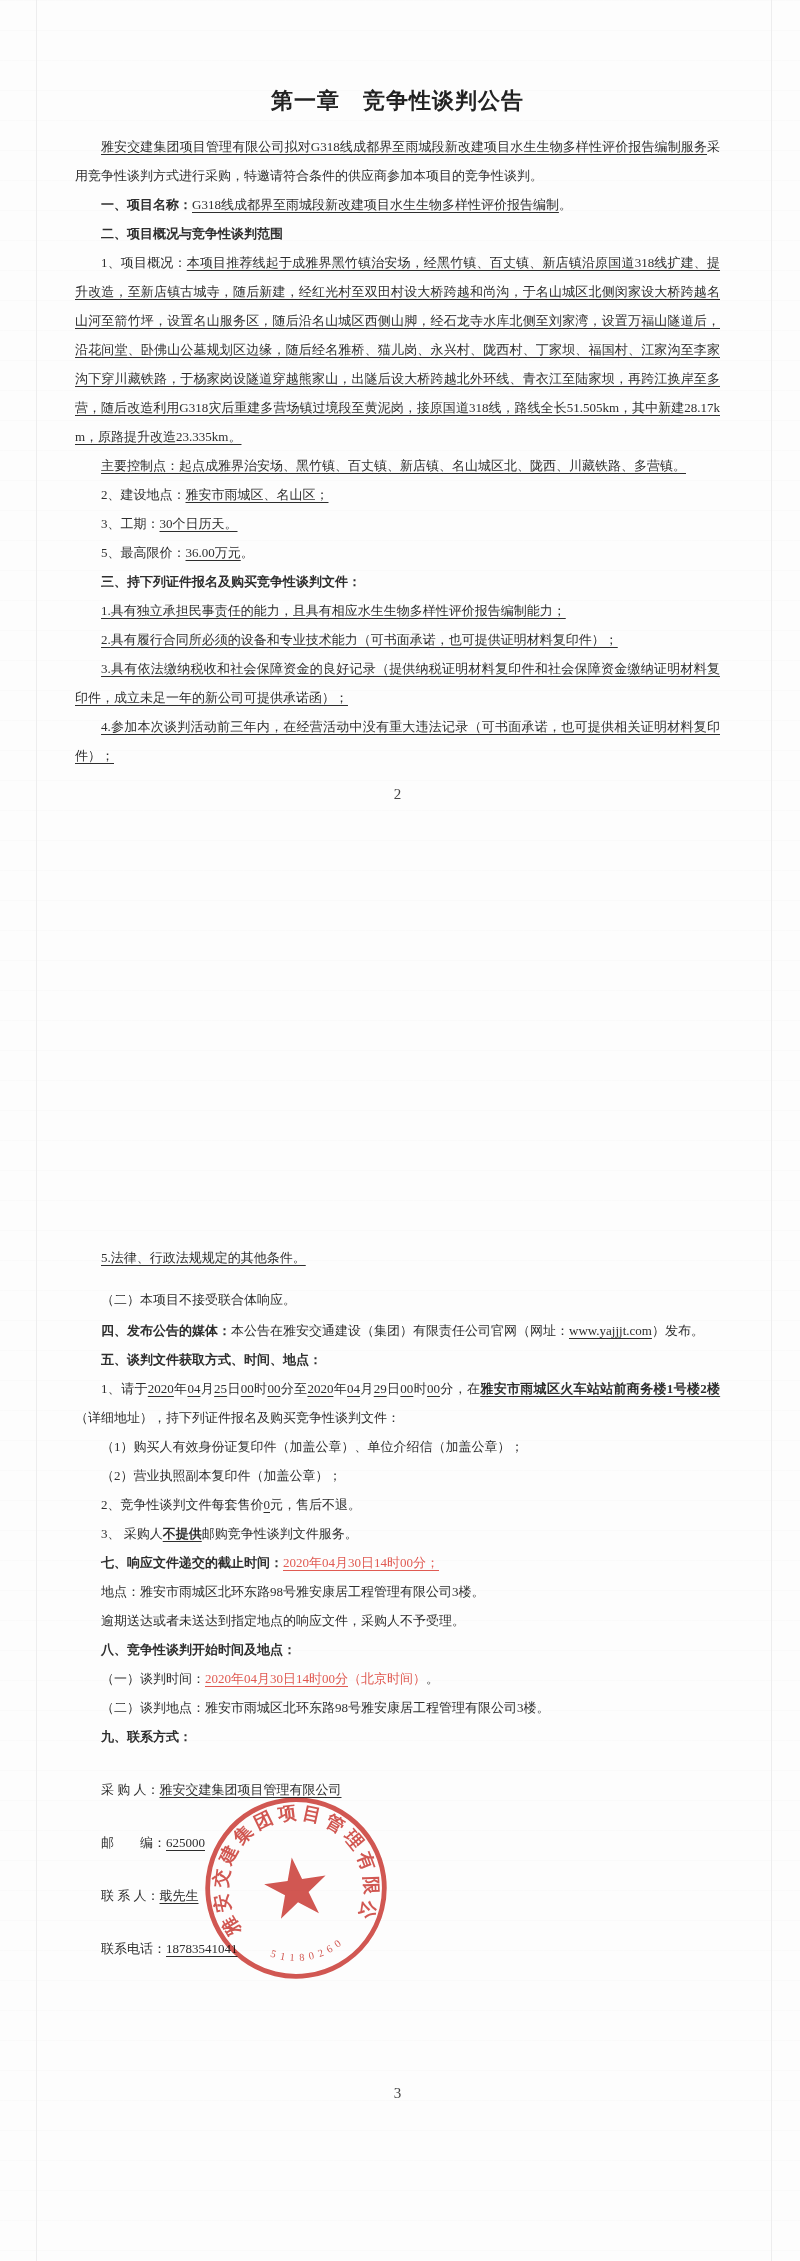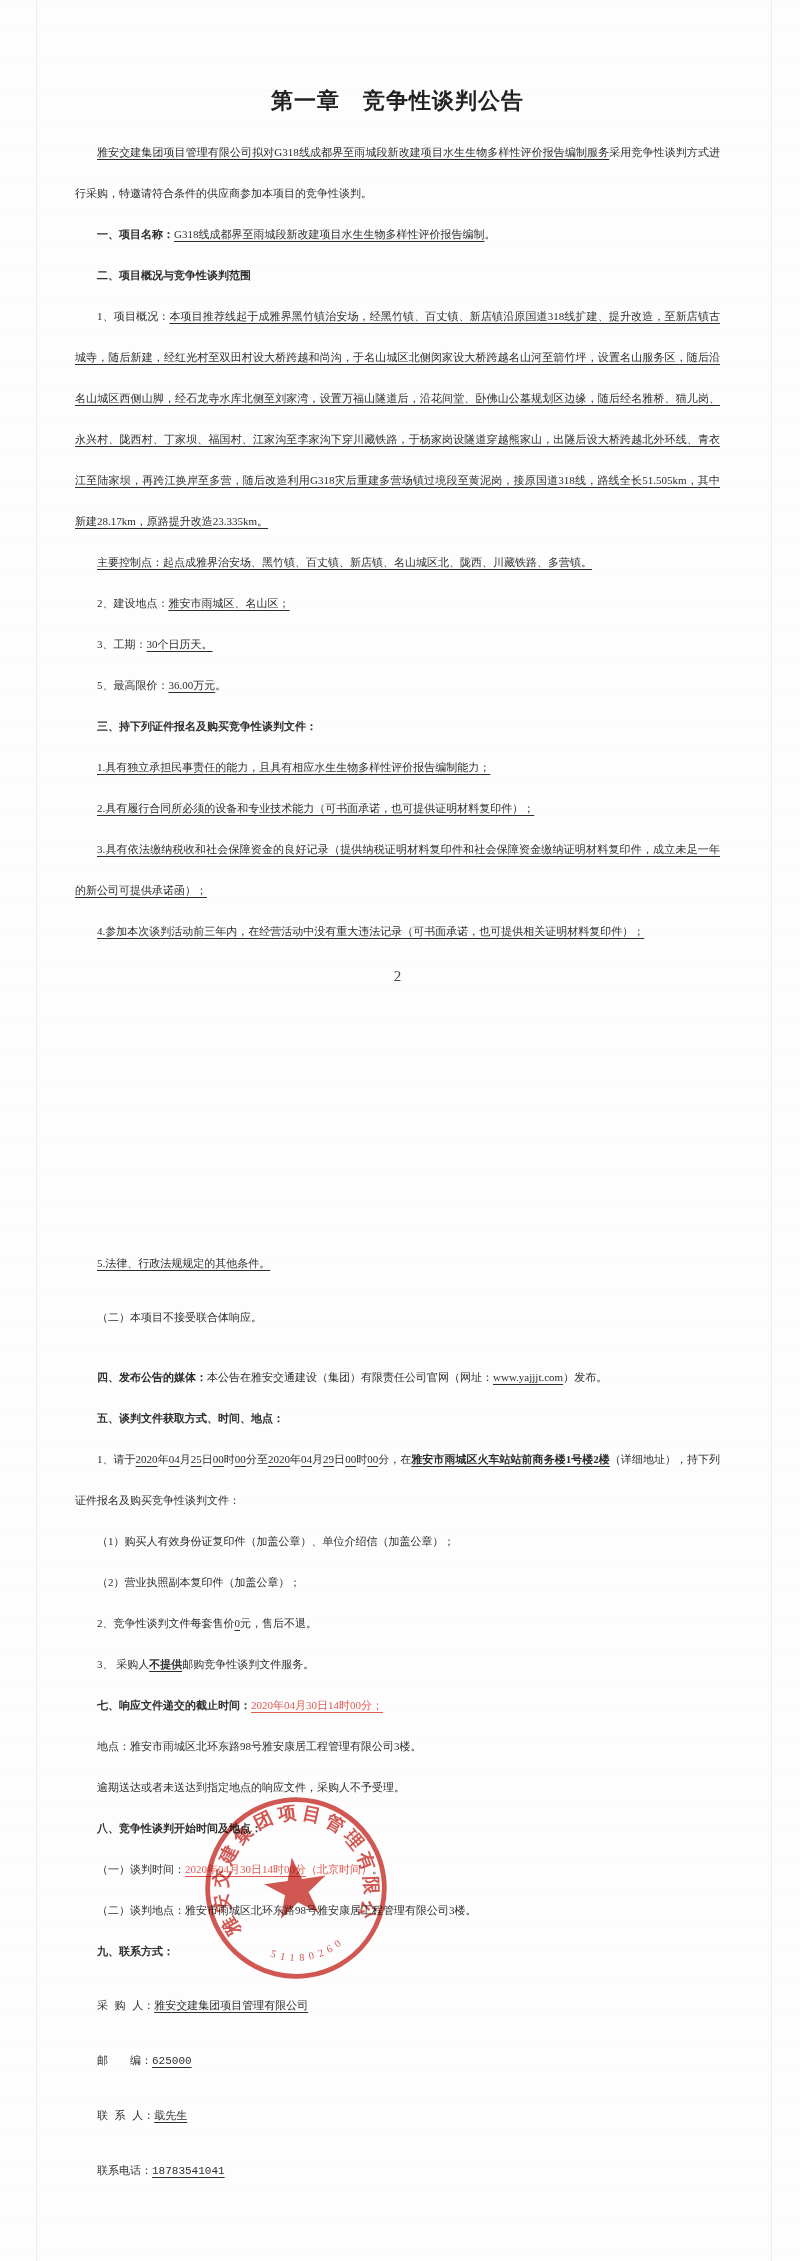--- a/index.html
+++ b/index.html
@@ -22,29 +22,29 @@
   h1.title{
     margin:86px 0 16px 0;
     text-align:center;
     font-size:22px;
     letter-spacing:1px;
     font-weight:bold;
     color:#222;
   }
   .para{
     margin:0;
-    font-size:11px;
-    line-height:41px;
+    font-size:13px;
+    line-height:29px;
     text-align:justify;
     text-indent:2em;
     word-break:break-all;
   }
   .para.gap-s{margin-top:13px;}
-  .para.gap-m{margin-top:19px;}
-  .para.contact{margin-top:14px;font-family:Liberation Mono, monospace;}
+  .para.gap-m{margin-top:2px;}
+  .para.contact{margin-top:24px;}
   .bold{font-weight:bold;}
   .ul{text-decoration:underline;text-underline-offset:3px;}
   .red{color:#e05a52;}
   .pagenum{
     text-align:center;
     font-size:15px;
     color:#444;
   }
   .pagenum.p1{margin-top:16px;}
   .pagenum.p2{margin-top:122px;}

